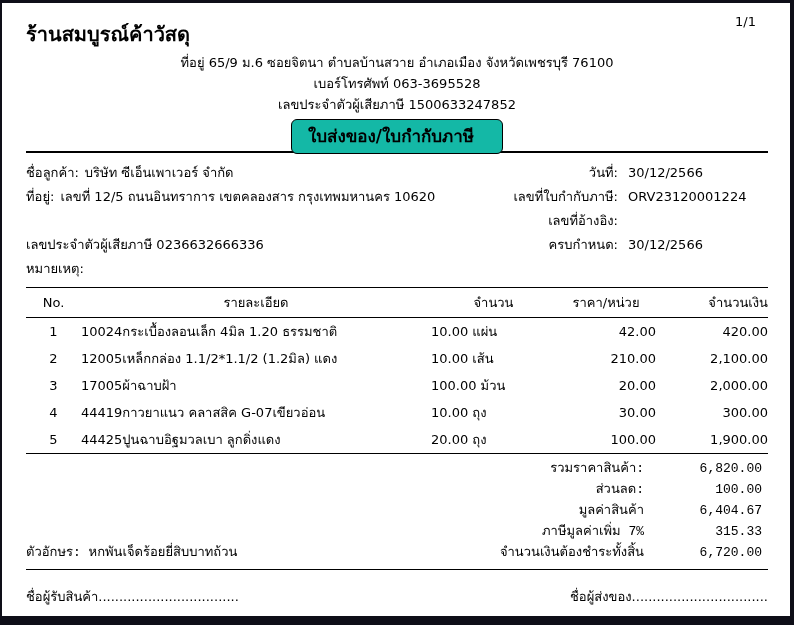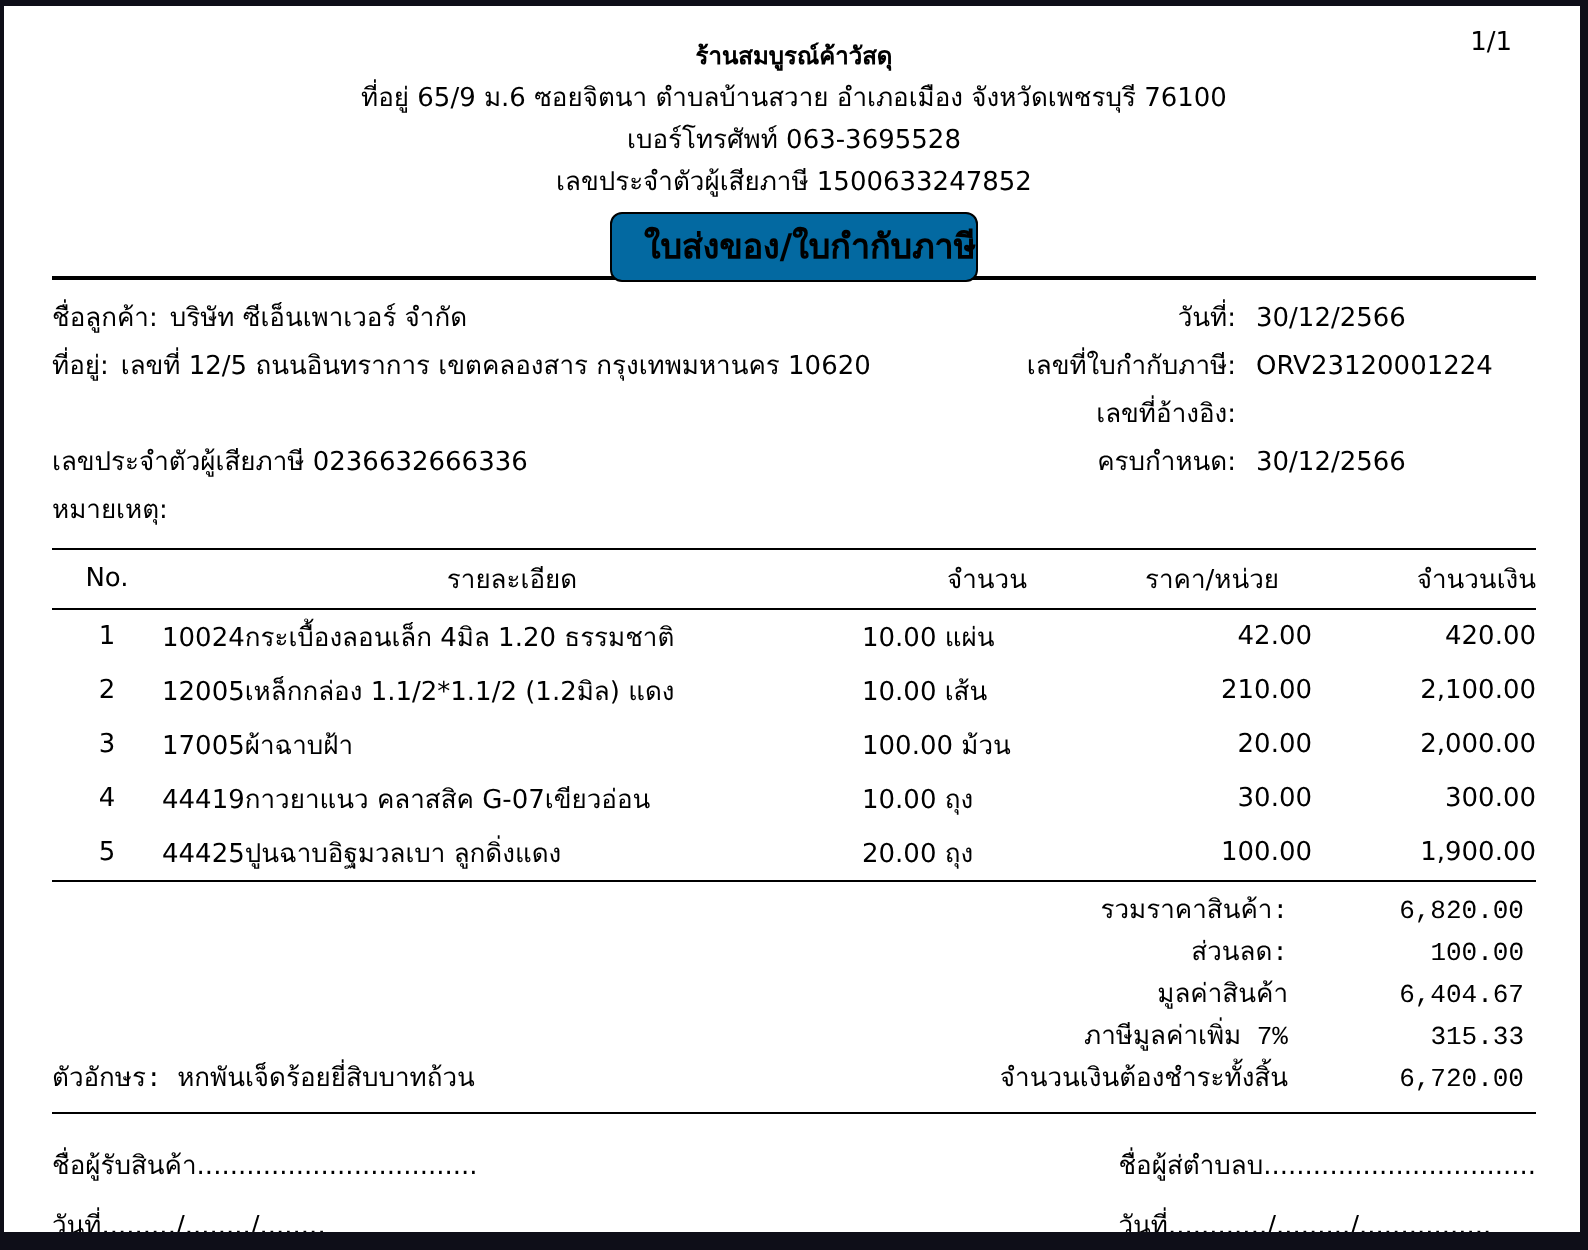--- a/index.html
+++ b/index.html
@@ -23,44 +23,43 @@
   .page{
     position:absolute;
     left:26px;right:26px;top:12px;
     font-size:13px;
   }
   .page-num{
     position:absolute;top:14px;right:38px;
     font-weight:normal;font-size:13px;
   }
   .shop-name{
-    text-align:center;
     font-weight:bold;
-    font-size:12px;
+    font-size:20px;
     margin-top:6px;
   }
   .hdr-line{
     text-align:center;
     font-size:13px;
     margin-top:5px;
     line-height:16px;
   }
   .title-box-wrap{
     text-align:center;
     margin-top:6px;
     height:30px;
   }
   .title-box{
     display:inline-block;
     border:1px solid #000;
     border-radius:6px;
-    padding:2px 0 4px 16px;
+    padding:2px 28px 4px 16px;
     font-weight:bold;
     font-size:17px;
-    background:#0369a1;
+    background:#14b8a6;
   }
   .rule{
     border:0;border-top:2px solid #000;
     margin:2px 0 0 0;
   }
   
   .info{
     display:flex;
     margin-top:8px;
   }
@@ -250,18 +249,18 @@
       <span class="sum-value">6,720.00</span>
     </div>
   </div>
 
   <div class="signs-grid">
     <div>
       <div class="sign-line">ชื่อผู้รับสินค้า..................................</div>
       <div class="sign-line">วันที่........./......../........</div>
     </div>
     <div class="sg-right">
-      <div class="sign-line">ชื่อผู้ส่ตำบลบ.................................</div>
+      <div class="sign-line">ชื่อผู้ส่งของ.................................</div>
       <div class="sign-line">วันที่............/........./................</div>
     </div>
   </div>
 
 </div>
 
 </body></html>

